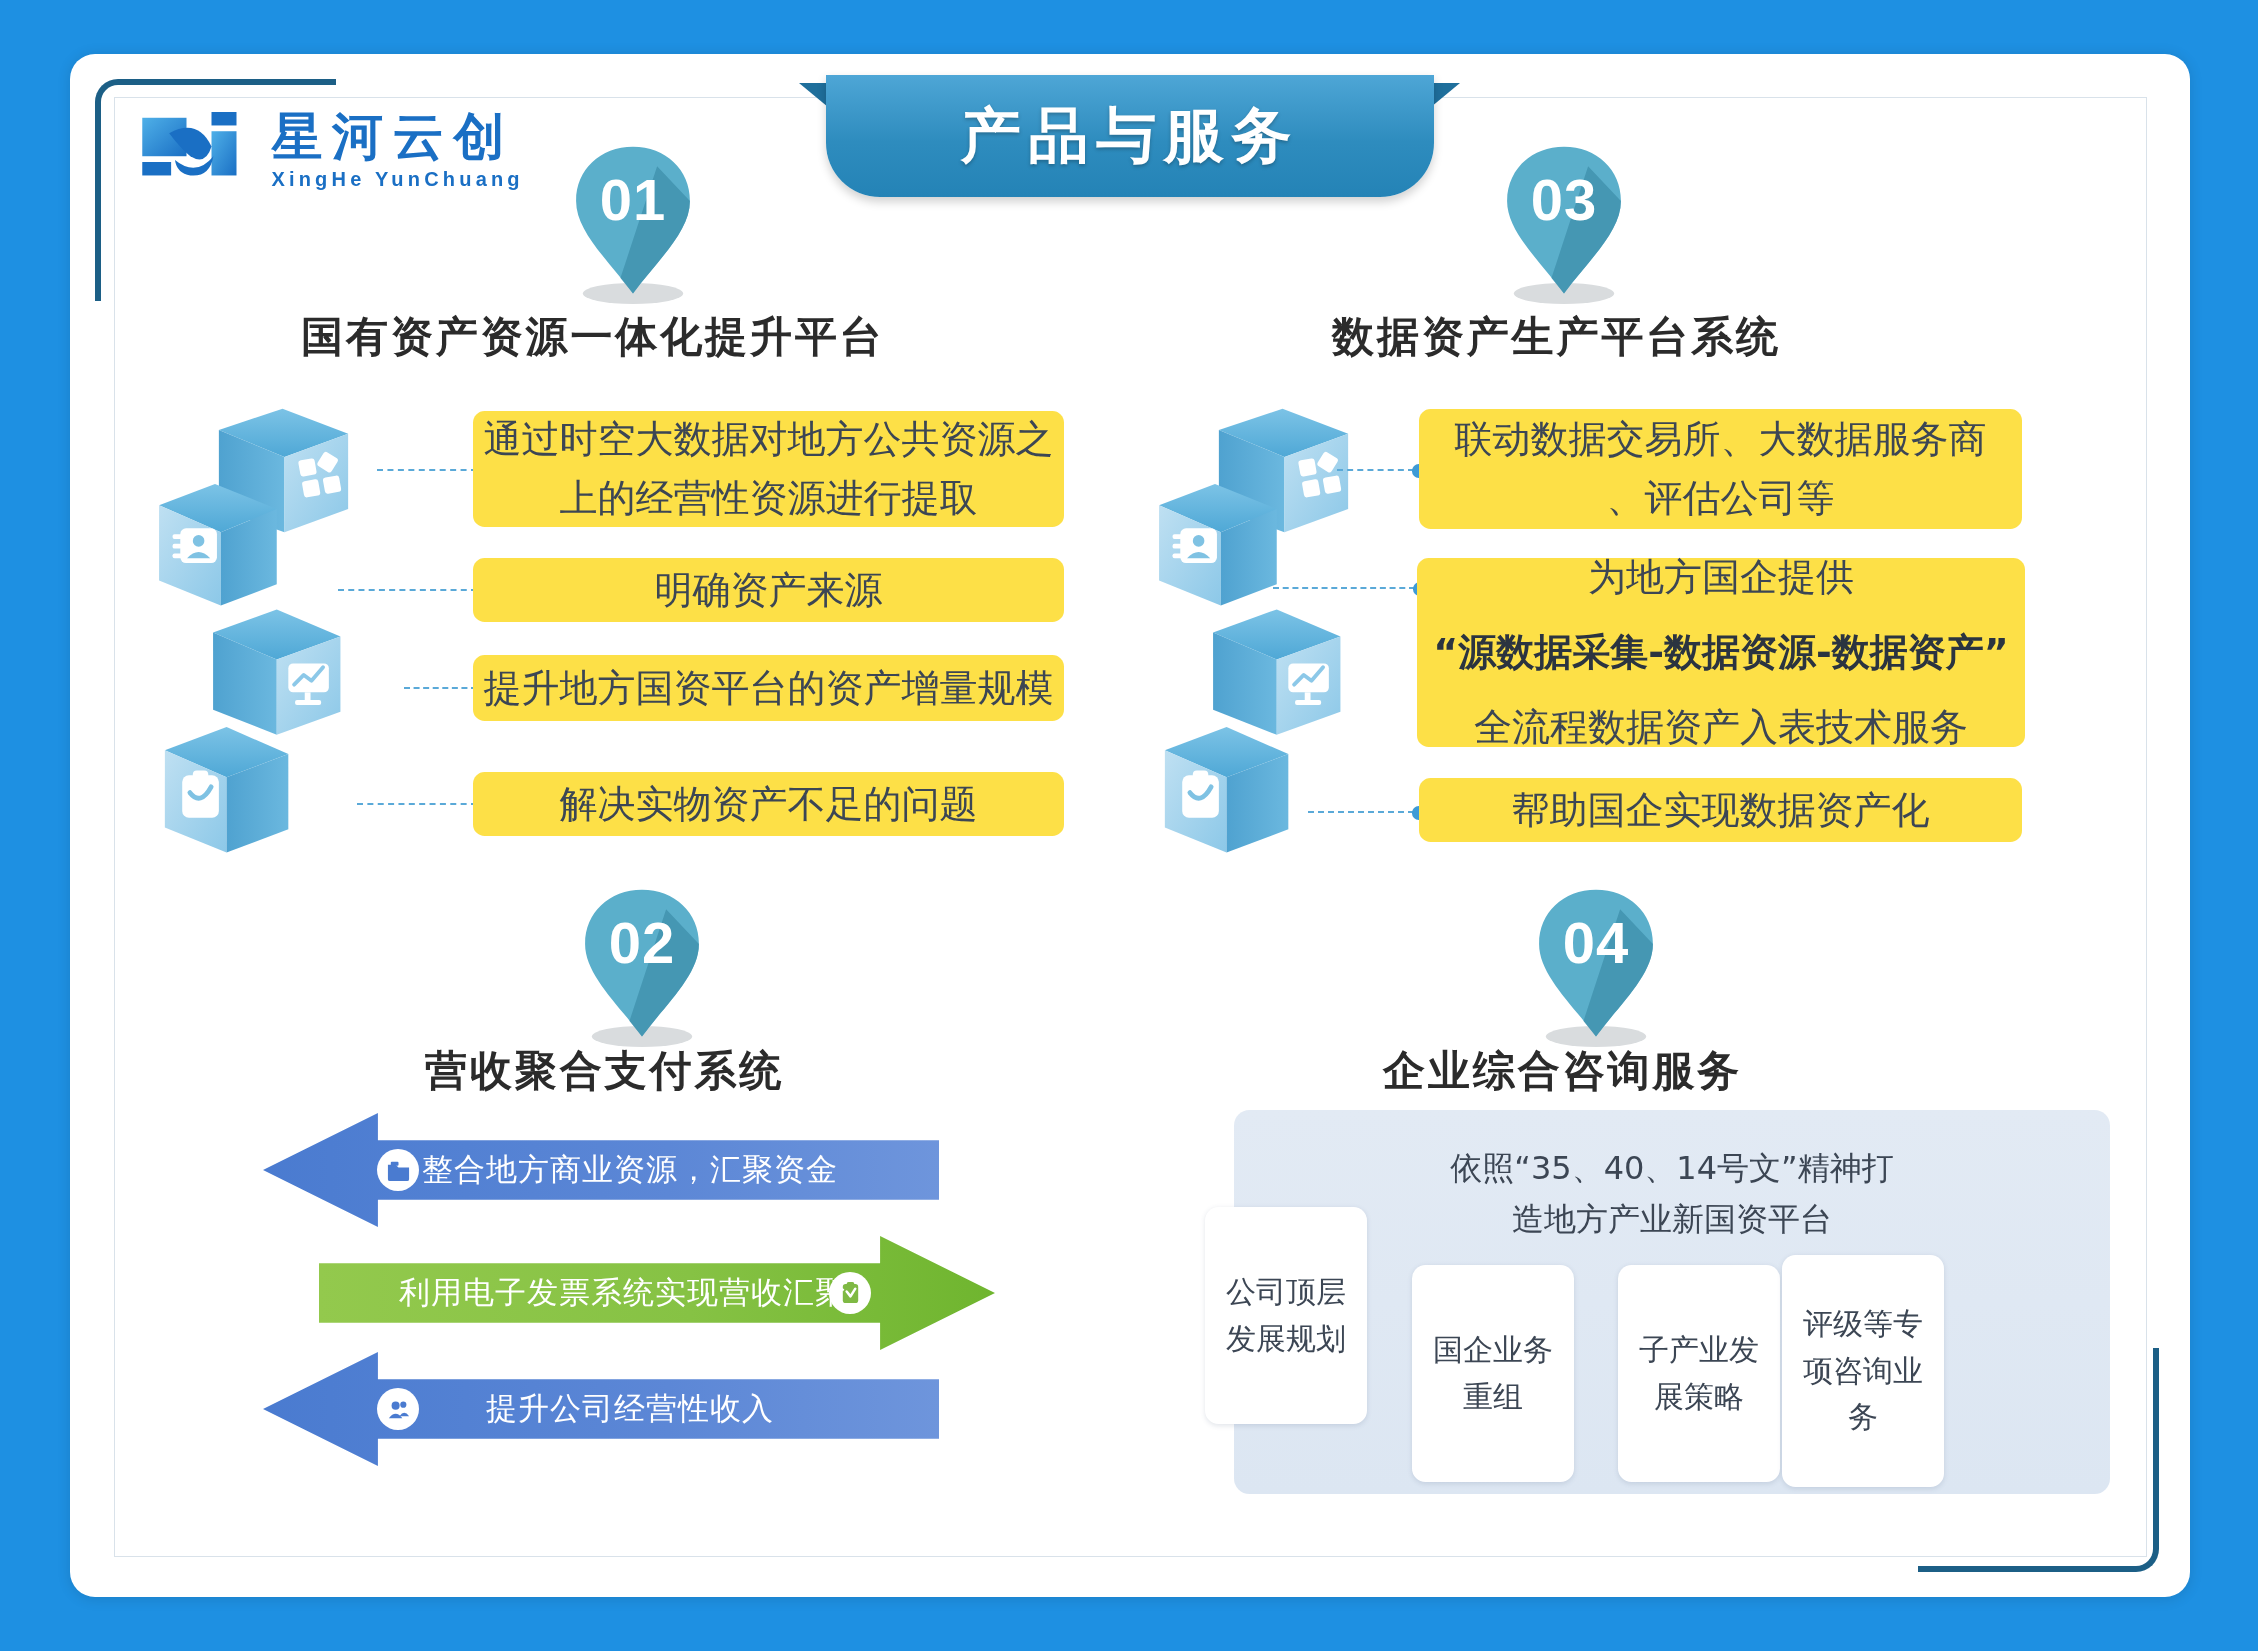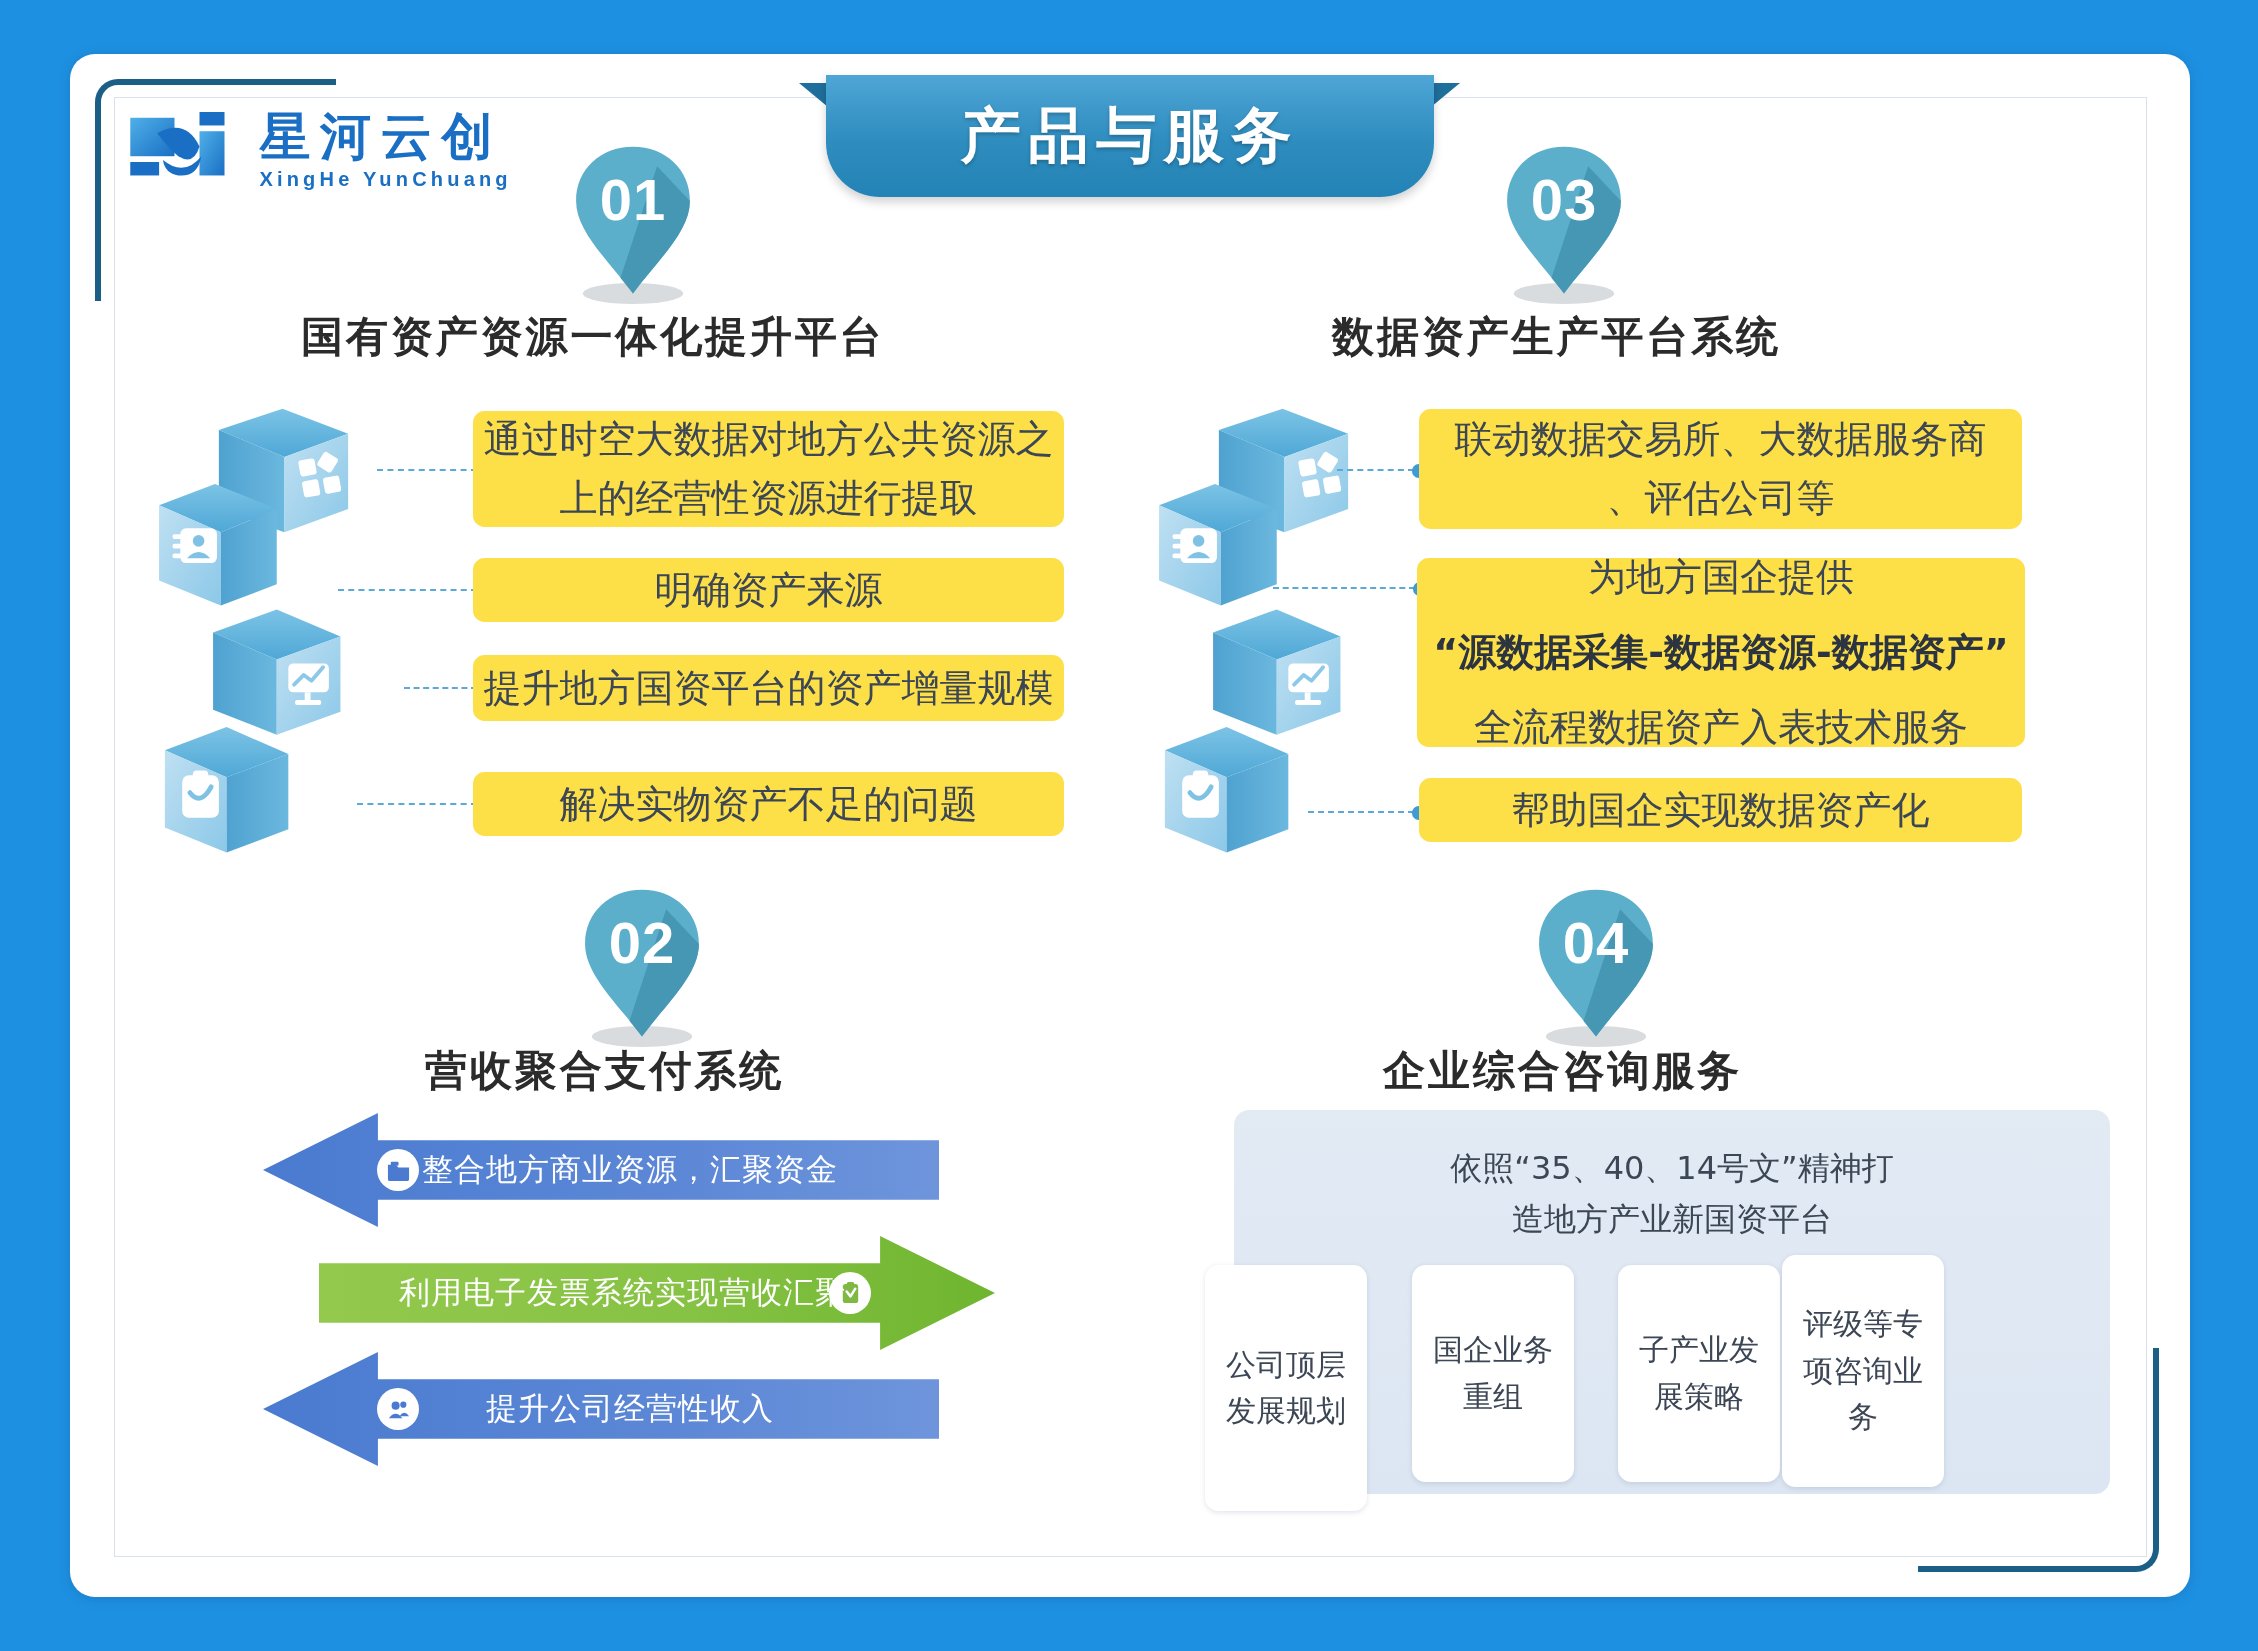--- a/index.html
+++ b/index.html
@@ -42,21 +42,21 @@
     border-right: none; border-bottom: none;
     border-top-left-radius: 23px;
   }
   .corner.br {
     left: 1918px; top: 1348px; width: 241px; height: 224px;
     border-left: none; border-top: none;
     border-bottom-right-radius: 23px;
   }
   
   .logo {
-    position: absolute; left: 130px; top: 111px;
+    position: absolute; left: 142px; top: 111px;
     display: flex; align-items: center; gap: 15.4px;
   }
   .logo-mark { width: 114px; height: 75px; }
   .logo-text { display: flex; flex-direction: column; line-height: 1; }
   .logo-cn {
     font-size: 51px; font-weight: bold; color: #1A6FC4;
     letter-spacing: 9.7px; font-family: "DejaVu Sans", sans-serif;
   }
   .logo-en {
     font-size: 20px; font-weight: bold; color: #1A6FC4;
@@ -480,21 +480,21 @@
     </div>
     <div class="sec-title" style="left:1383px; top:1043px;">企业综合咨询服务</div>
 
     <div class="panel-04" style="left:1234px; top:1110px; width:876px; height:384px;padding-left:8px;">
       <div class="panel-04-text">
         <span class="ln">依照“35、40、14号文”精神打</span>
         <span class="ln">造地方产业新国资平台</span>
       </div>
     </div>
 
-    <div class="mini-card" style="left:1205px; top:1265px; width:162px; height:246px;">
+    <div class="mini-card" style="left:1205px; top:1207px; width:162px; height:217px;">
       <span>
         <span style="display:block;">公司顶层</span>
         <span style="display:block;">发展规划</span>
       </span>
     </div>
     <div class="mini-card" style="left:1412px; top:1265px; width:162px; height:217px;">
       <span>
         <span style="display:block;">国企业务</span>
         <span style="display:block;">重组</span>
       </span>

